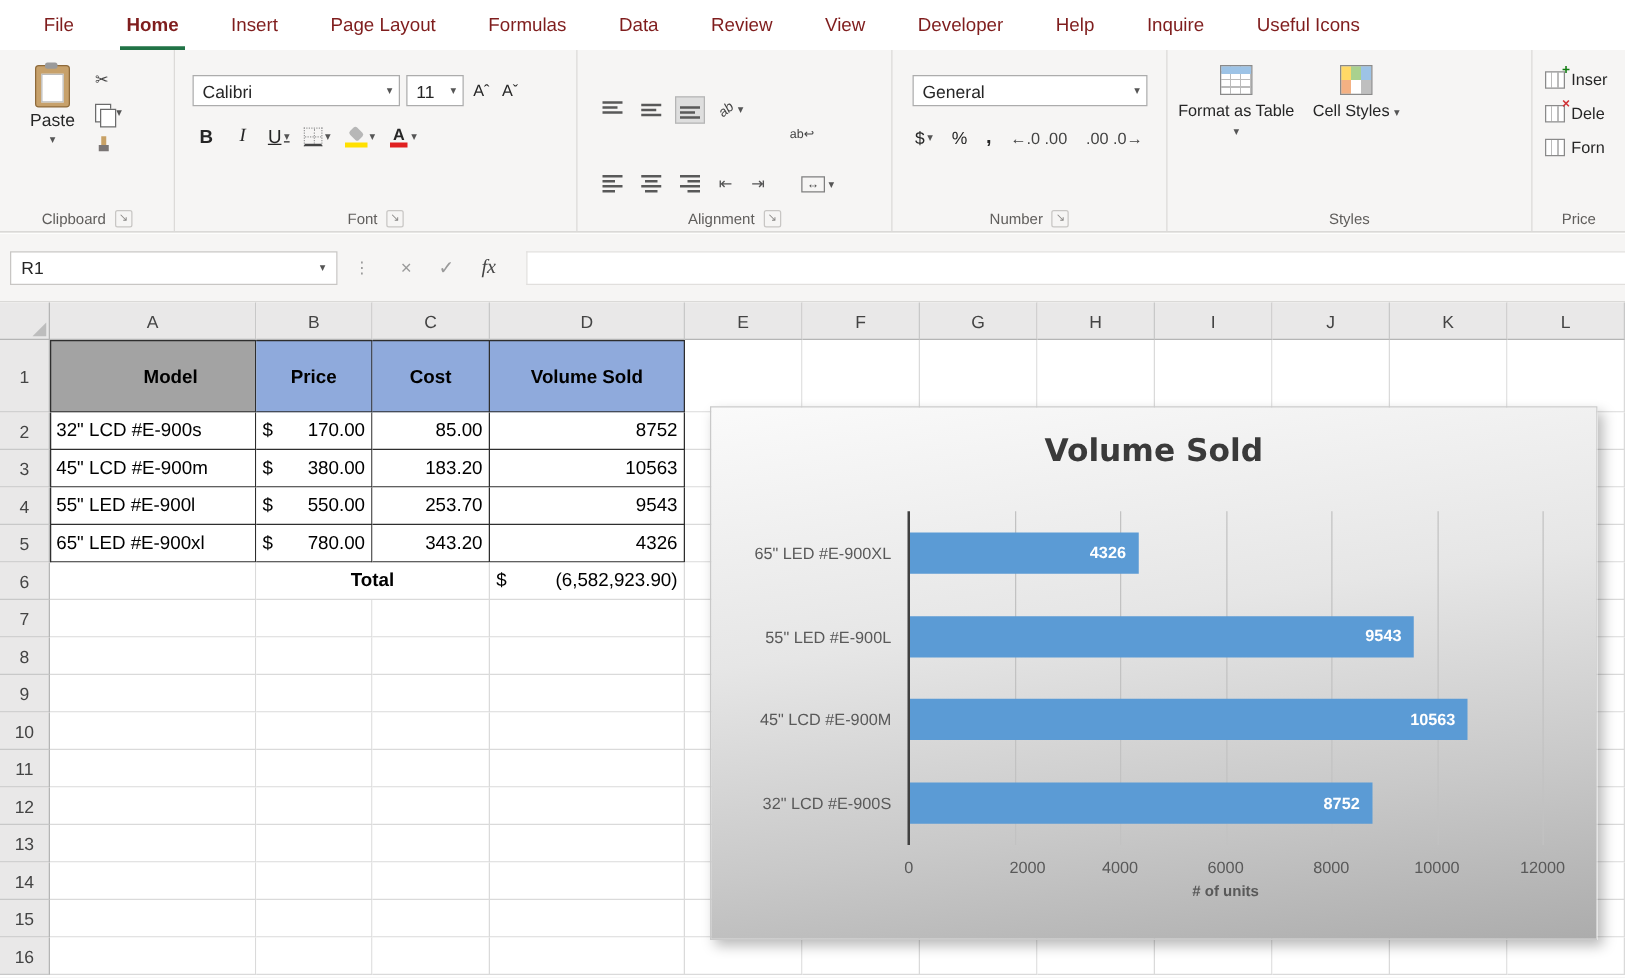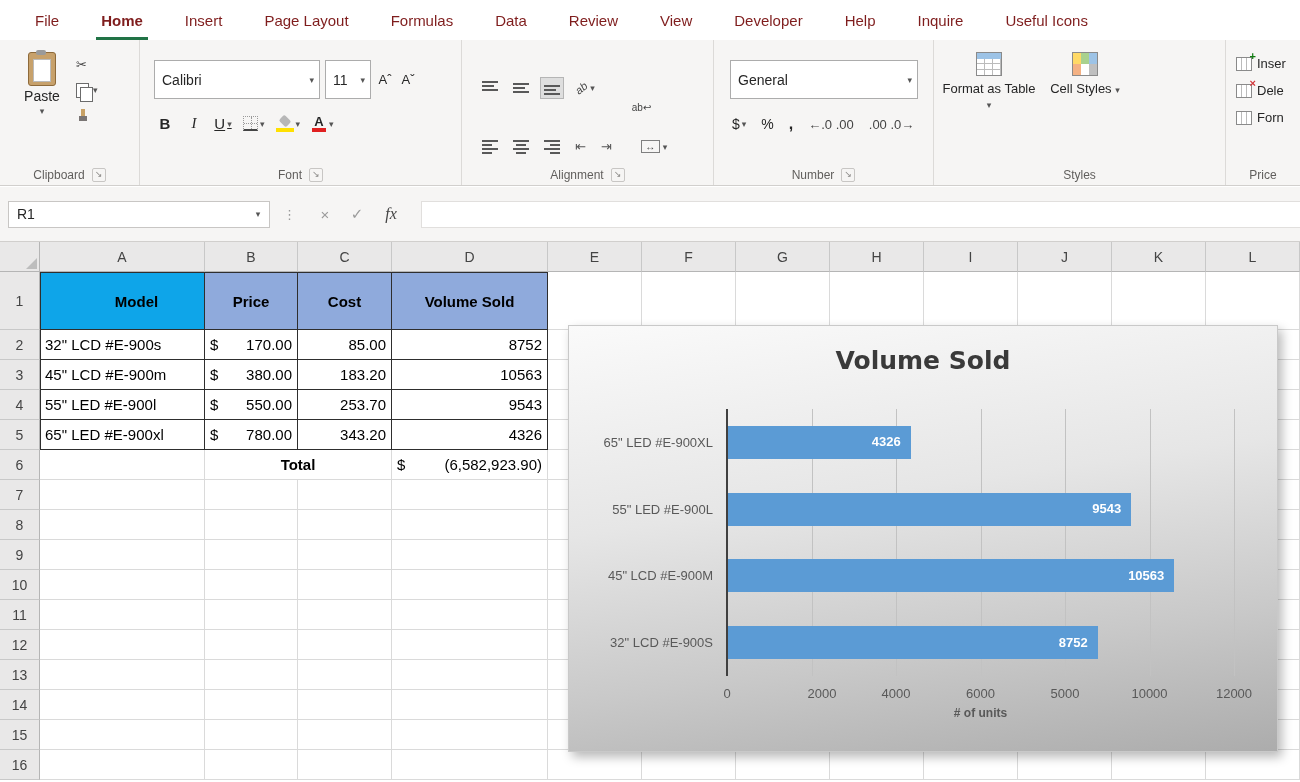--- a/index.html
+++ b/index.html
@@ -31,21 +31,21 @@
   .icon-copy{position:relative;width:11px;height:13px;border:1px solid #6b6b6b;background:#fff;display:inline-block;}
   .icon-copy::before{content:"";position:absolute;left:3px;top:3px;width:11px;height:13px;border:1px solid #6b6b6b;background:#fff;}
   .icon-painter{width:14px;height:14px;position:relative;display:inline-block;}
   .icon-painter::before{content:"";position:absolute;left:5px;top:0;width:4px;height:7px;background:#C8A165;}
   .icon-painter::after{content:"";position:absolute;left:3px;top:7px;width:8px;height:5px;background:#7A7574;}
 
   
   .g-font{left:140px;width:322px;}
   .frow1{display:flex;align-items:center;gap:5px;margin:20px 0 0 14px;}
   .frow2{display:flex;align-items:center;gap:11px;margin:16px 0 0 16px;}
-  .combo{display:flex;align-items:center;justify-content:space-between;background:#fff;border:1px solid #ACACAC;height:39px;font-size:14px;color:#262626;padding:0 5px 0 7px;box-sizing:border-box;}
+  .combo{display:flex;align-items:center;justify-content:space-between;background:#fff;border:1px solid #ACACAC;height:25px;font-size:14px;color:#262626;padding:0 5px 0 7px;box-sizing:border-box;}
   .font-name{width:166px;}
   .font-size{width:46px;}
   .tbtn{min-width:18px;display:inline-flex;align-items:center;justify-content:center;font-size:15px;color:#262626;gap:2px;}
   .b-bold{font-weight:700;}
   .b-italic{font-style:italic;font-family:"Liberation Serif",serif;}
   .b-under{text-decoration:underline;}
   .szbtn{font-size:13px;color:#262626;}
   .icon-border{width:15px;height:15px;border:1px dotted #9a9a9a;border-bottom:2px solid #444;position:relative;display:inline-block;box-sizing:border-box;}
   .icon-border::before{content:"";position:absolute;left:50%;top:0;bottom:0;border-left:1px dotted #9a9a9a;}
   .icon-border::after{content:"";position:absolute;top:50%;left:0;right:0;border-top:1px dotted #9a9a9a;}
@@ -364,21 +364,21 @@
         <div class="colhdr">D</div>
         <div class="colhdr">E</div>
         <div class="colhdr">F</div>
         <div class="colhdr">G</div>
         <div class="colhdr">H</div>
         <div class="colhdr">I</div>
         <div class="colhdr">J</div>
         <div class="colhdr">K</div>
         <div class="colhdr">L</div>
         <div class="rowhdr">1</div>
-        <div class="cell thead dark-r dark-b dark-t dark-l" style="background: #0ea5e9; padding-left: 28px;">Model</div>
+        <div class="cell thead dark-r dark-b dark-t dark-l" style="background: #a3a3a3; padding-left: 28px;">Model</div>
         <div class="cell thead dark-r dark-b dark-t" style="background: rgb(143, 170, 220);">Price</div>
         <div class="cell thead dark-r dark-b dark-t" style="background: rgb(143, 170, 220);">Cost</div>
         <div class="cell thead dark-r dark-b dark-t" style="background: rgb(143, 170, 220);">Volume Sold</div>
         <div class="cell"></div>
         <div class="cell"></div>
         <div class="cell"></div>
         <div class="cell"></div>
         <div class="cell"></div>
         <div class="cell"></div>
         <div class="cell"></div>
@@ -598,21 +598,21 @@
       <div class="ctitle">Volume Sold</div>
       <div class="cxlabel"># of units</div>
     <div class="ctick" style="left: 128px; top: 360px;">0</div>
         <div class="cgrid" style="left: 242.5px; top: 83px; height: 267px;"></div>
         <div class="ctick" style="left: 223px; top: 360px;">2000</div>
         <div class="cgrid" style="left: 327px; top: 83px; height: 267px;"></div>
         <div class="ctick" style="left: 297px; top: 360px;">4000</div>
         <div class="cgrid" style="left: 411.5px; top: 83px; height: 267px;"></div>
         <div class="ctick" style="left: 381.5px; top: 360px;">6000</div>
         <div class="cgrid" style="left: 496px; top: 83px; height: 267px;"></div>
-        <div class="ctick" style="left: 466px; top: 360px;">5000</div>
+        <div class="ctick" style="left: 466px; top: 360px;">8000</div>
         <div class="cgrid" style="left: 580.5px; top: 83px; height: 267px;"></div>
         <div class="ctick" style="left: 550.5px; top: 360px;">10000</div>
         <div class="cgrid" style="left: 665px; top: 83px; height: 267px;"></div>
         <div class="ctick" style="left: 635px; top: 360px;">12000</div>
         <div class="caxis" style="left: 157px; top: 83px; height: 267px;"></div>
         <div class="cbar" style="left: 159px; top: 99.875px; width: 182.773px; height: 33px; background: rgb(91, 155, 213);"></div>
         <div class="cval" style="left: 159px; width: 172.773px; top: 108.375px; color: rgb(255, 255, 255);">4326</div>
         <div class="ccat" style="left: 0px; width: 144px; top: 83px; height: 66.75px;">65" LED #E-900XL</div>
         <div class="cbar" style="left: 159px; top: 166.625px; width: 403.192px; height: 33px; background: rgb(91, 155, 213);"></div>
         <div class="cval" style="left: 159px; width: 393.192px; top: 175.125px; color: rgb(255, 255, 255);">9543</div>

